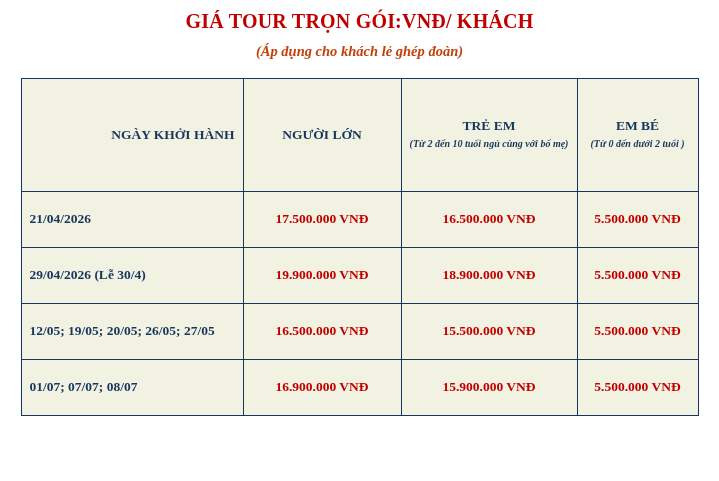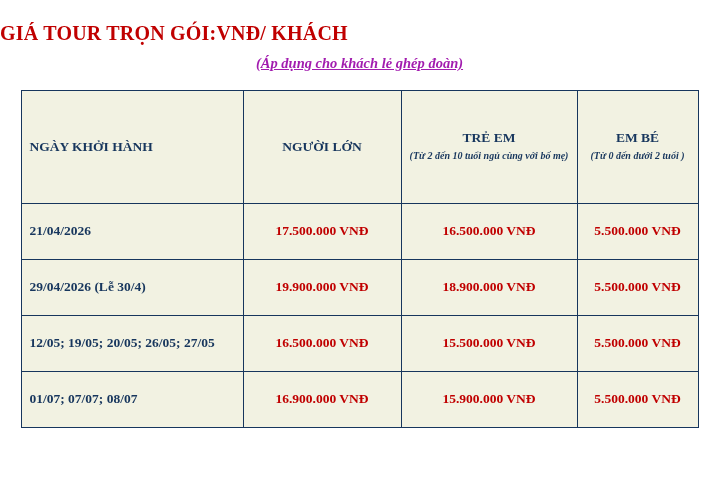--- a/index.html
+++ b/index.html
@@ -13,35 +13,34 @@
     font-family: "Liberation Serif", serif;
     overflow: hidden;
   }
   .page {
     position: relative;
     width: 719px;
     height: 481px;
     box-sizing: border-box;
   }
   .title {
-    text-align: left;
+    text-align: center;
     color: #c00000;
     font-weight: bold;
     font-size: 20px;
     letter-spacing: 0.2px;
-    margin-top: 22px;
+    margin-top: 10px;
   }
   .subtitle {
     text-align: center;
-    color: #a21caf;
+    color: #c2410c;
     font-weight: bold;
     font-style: italic;
     font-size: 14.5px;
     margin-top: 10px;
-    text-decoration: underline;
   }
   table.price {
     border-collapse: collapse;
     margin: 18px auto 0 auto;
     width: 677px;
     table-layout: fixed;
     background: #f2f2e2;
   }
   table.price td, table.price th {
     border: 1px solid #17365d;
@@ -50,21 +49,21 @@
   }
   thead th {
     background: #f2f2e2;
     color: #17365d;
     font-weight: bold;
     font-size: 13.5px;
     text-align: center;
     height: 78px;
   }
   th.col-date {
-    text-align: left;
+    text-align: right;
   }
   th .sub {
     display: block;
     font-style: italic;
     font-weight: bold;
     font-size: 10px;
     line-height: 1.45;
     margin-top: 3px;
   }
   td.date-cell {

